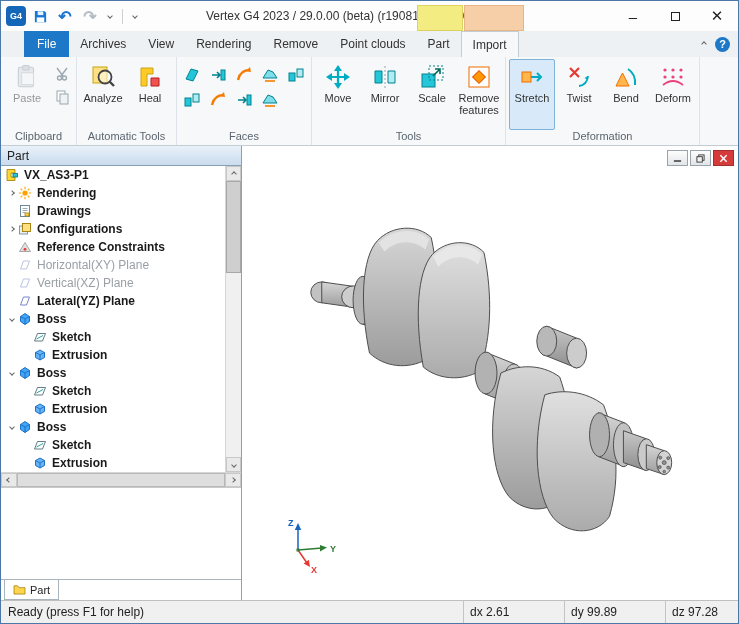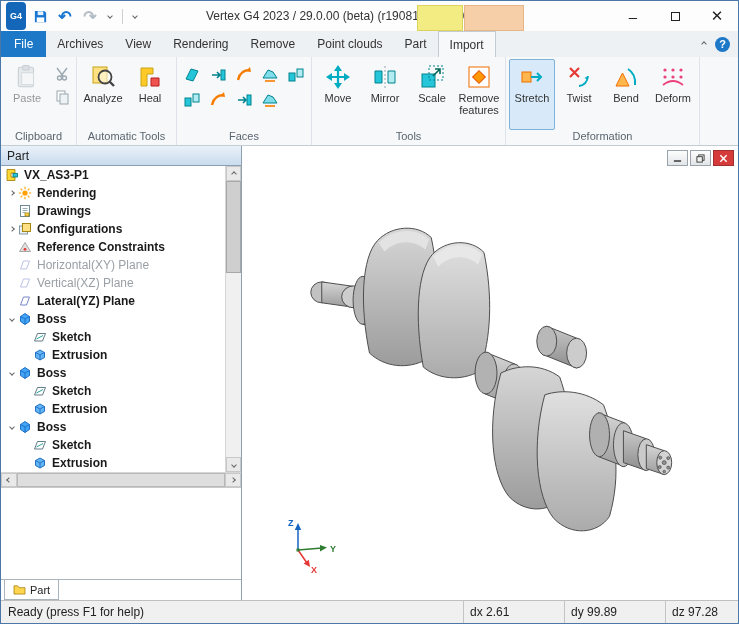--- a/index.html
+++ b/index.html
@@ -5,40 +5,40 @@
   * { box-sizing: border-box; margin: 0; padding: 0; }
   html,body { background:#e8e8e8; }
   body { font-family: "Liberation Sans", sans-serif; }
   .window{
     width:739px;height:624px;border:1px solid #4a78a8;background:#fff;
     display:flex;flex-direction:column;position:relative;overflow:hidden;
   }
   
   .titlebar{height:30px;flex:none;display:flex;align-items:center;gap:3px;
     padding-left:5px;background:#fdfdfd;position:relative;}
-  .applogo{width:20px;height:28px;background:#1467b8;color:#fff;font-weight:bold;
+  .applogo{width:20px;height:20px;background:#1467b8;color:#fff;font-weight:bold;
     font-size:9px;border-radius:4px;display:flex;align-items:center;justify-content:center;flex:none;}
   .qa-btn{width:22px;height:22px;display:flex;align-items:center;justify-content:center;flex:none;}
   .qa-btn svg{width:15px;height:15px;}
   .undo{color:#1976d2;font-size:16px;font-weight:bold;}
   .redo{color:#b4bcc4;font-size:16px;font-weight:bold;}
   .qa-caret{width:12px;display:flex;align-items:center;justify-content:center;}
   .qa-sep{width:1px;height:15px;background:#d0d0d0;margin:0 3px;}
   .title-text{margin-left:62px;font-size:12px;color:#333;white-space:nowrap;}
   .win-controls{margin-left:auto;display:flex;height:100%;}
   .win-controls>span{width:42px;height:100%;display:flex;align-items:center;justify-content:center;font-size:15px;color:#222;}
   .maxbox{display:inline-block;width:9px;height:9px;border:1.3px solid #222;}
   .hl{position:absolute;top:4px;height:26px;z-index:5;}
   .hl-part{left:416px;width:46px;border:1px solid #ddd25e;}
   .hl-import{left:463px;width:60px;border:1px solid #e7b687;}
   
   .tabrow{height:26px;flex:none;background:#eef1f4;display:flex;align-items:stretch;}
   .tabs{display:flex;align-items:stretch;}
   .tab{padding:0 11px;font-size:12px;color:#333;display:flex;align-items:center;cursor:default;}
-  .tab.file{background:#1d78c8;color:#fff;margin-left:0;padding:0 13px;}
+  .tab.file{background:#1d78c8;color:#fff;margin-left:23px;padding:0 13px;}
   .tab.selected{background:#f7f8f9;border:1px solid #c3cbd3;border-bottom:none;margin-bottom:-1px;}
   .collapse-chev{margin-left:auto;width:22px;display:flex;align-items:center;justify-content:center;}
   .help-btn{width:15px;height:15px;border-radius:50%;background:#1d78c8;color:#fff;font-size:11px;
     font-weight:bold;display:flex;align-items:center;justify-content:center;align-self:center;margin-right:8px;}
   
   .ribbon{height:89px;flex:none;background:#f7f8f9;border-bottom:1px solid #c3cbd3;}
   .rgroups{display:flex;height:100%;}
   .rgroup{display:flex;flex-direction:column;border-right:1px solid #dde3e8;padding:2px 3px 0;}
   .rbody{flex:1;display:flex;align-items:stretch;gap:1px;}
   .rgname{height:15px;font-size:11px;color:#5a6570;text-align:center;line-height:13px;white-space:nowrap;padding:0 4px;}

